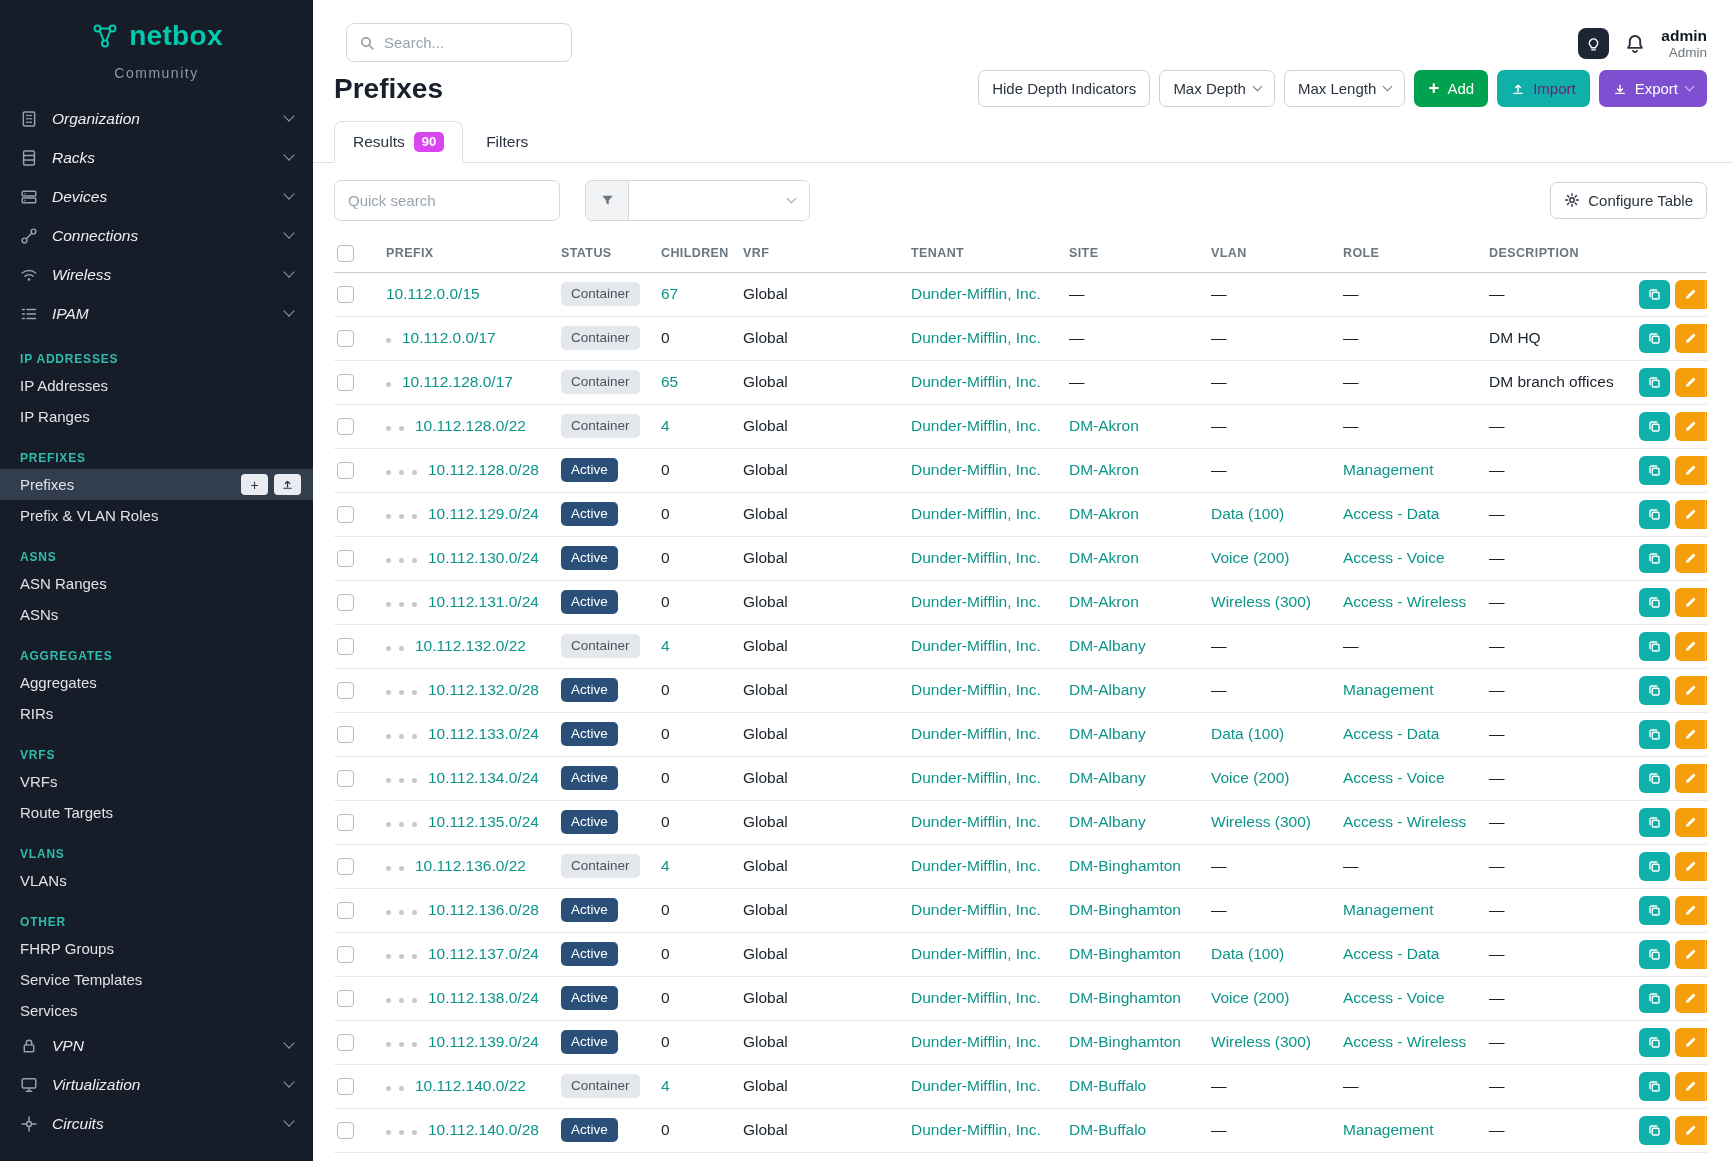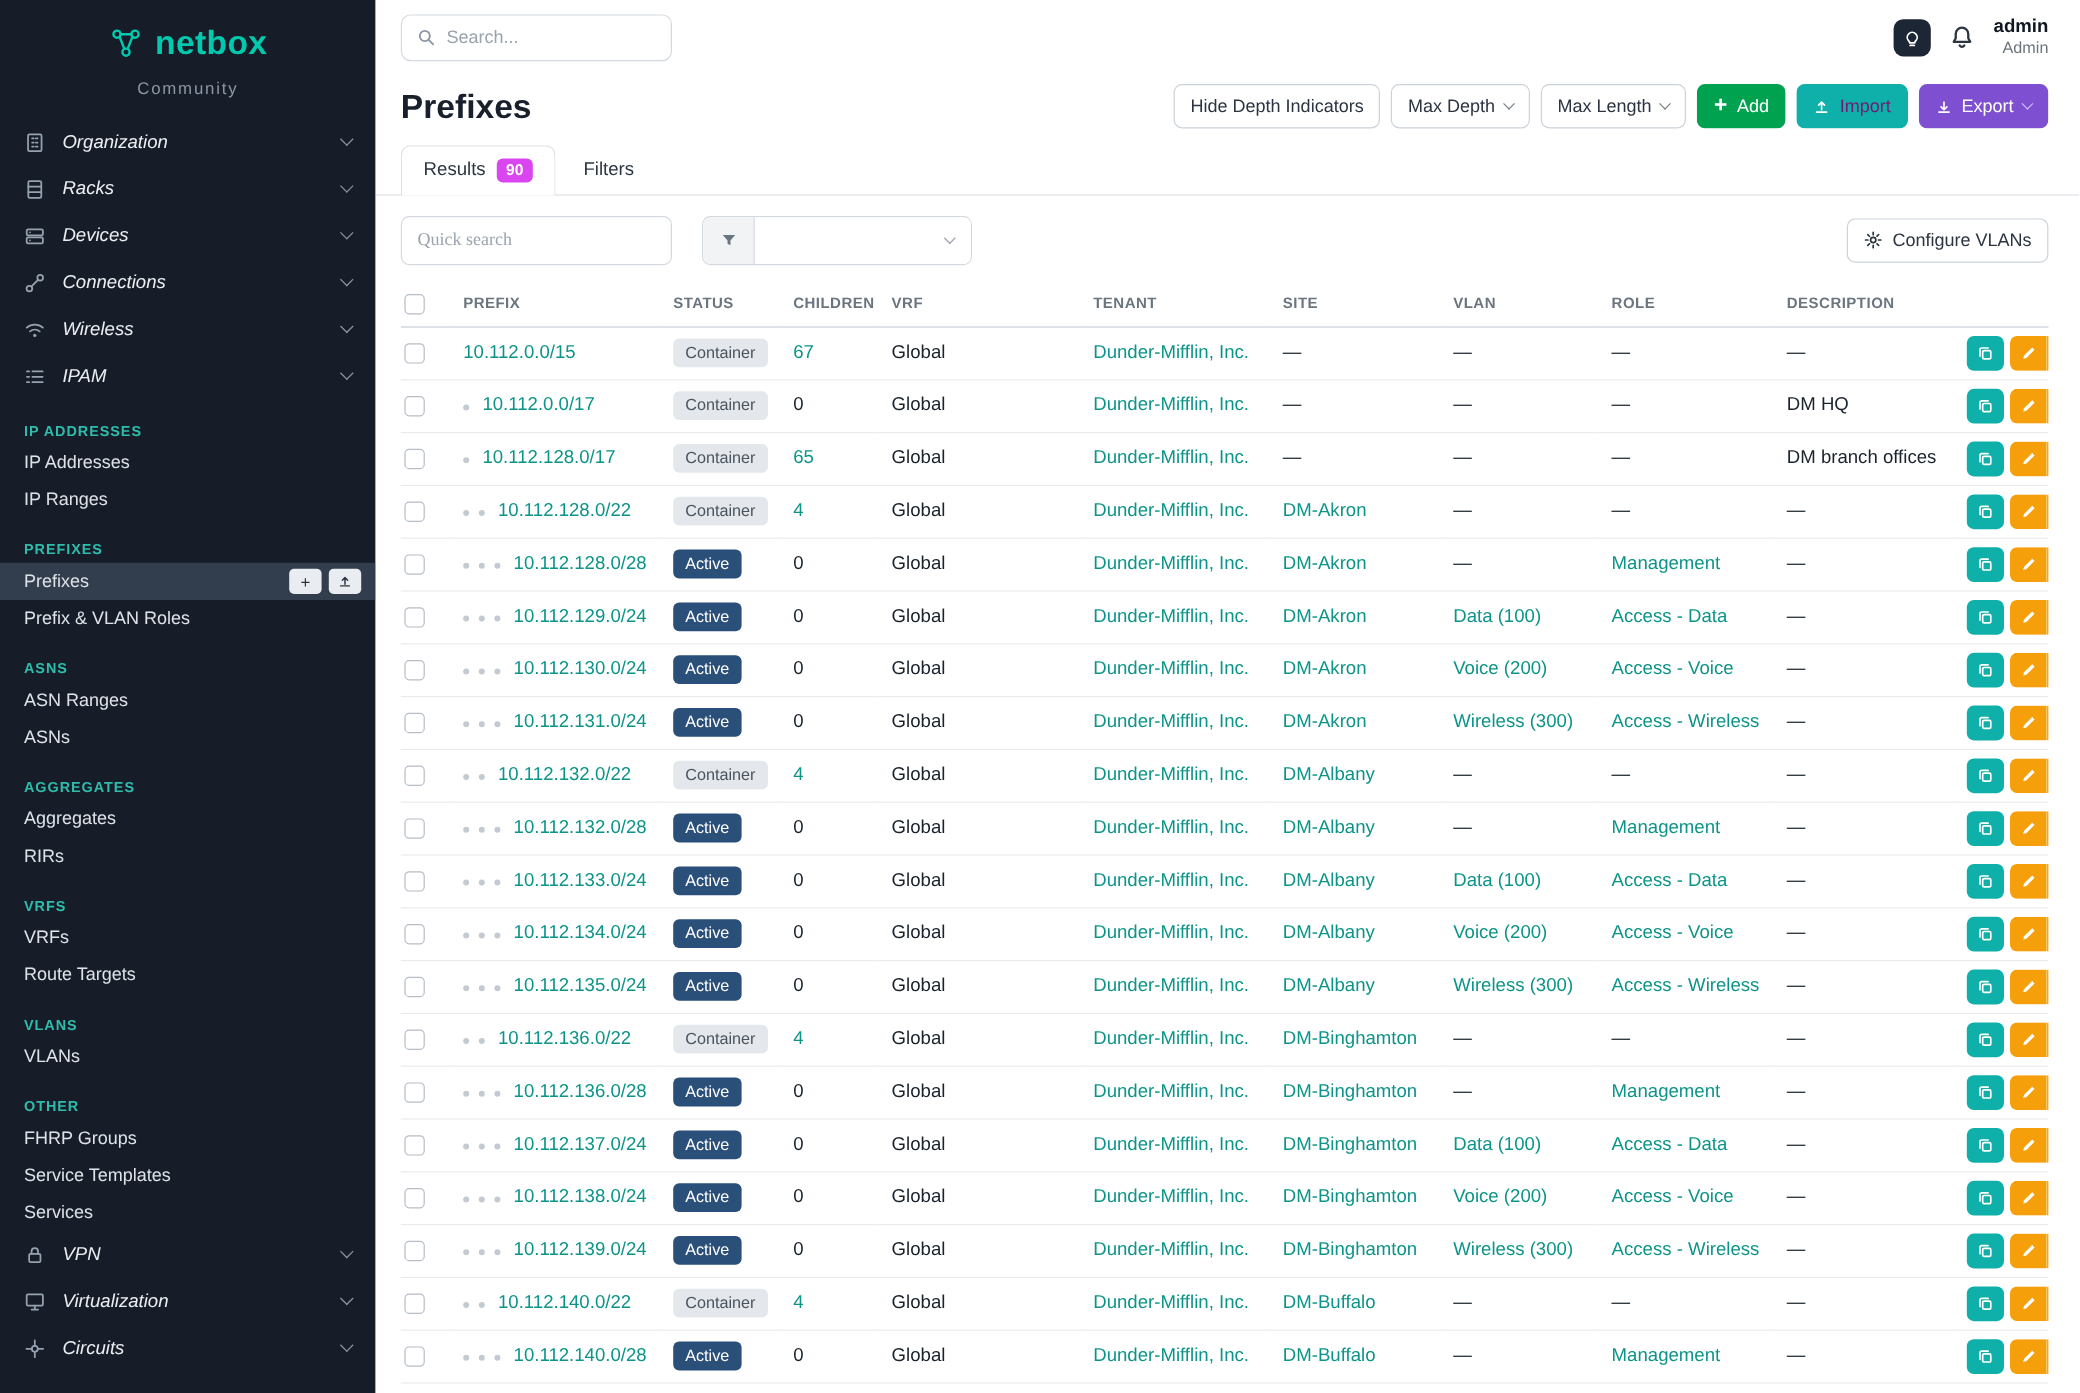--- a/index.html
+++ b/index.html
@@ -22,21 +22,21 @@
   .mi-chevron { width:8px; height:8px; border-right:1.6px solid #8d97a5; border-bottom:1.6px solid #8d97a5; transform:rotate(45deg); margin-top:-5px; }
   .section-heading { margin-top:15px; padding:4px 20px; color:#2fbcab; font-size:12px; font-weight:700; letter-spacing:.8px; }
   .sub-item { display:flex; align-items:center; height:31px; padding:0 12px 0 20px; font-size:15px; color:#dfe3e8; cursor:pointer; }
   .sub-item.active { background:#323d4d; }
   .mini-btns { margin-left:auto; display:flex; gap:6px; }
   .mini-btn { width:27px; height:21px; background:#e9edf1; color:#2b3440; border:none; border-radius:4px; font-size:14px; line-height:1; display:flex; align-items:center; justify-content:center; cursor:pointer; }
   .mini-btn svg { width:13px; height:13px; fill:none; stroke:#2b3440; stroke-width:1.5; stroke-linecap:round; stroke-linejoin:round; }
 
   
   .main { flex:1; display:flex; flex-direction:column; background:#fff; overflow:hidden; }
-  .topbar { height:62px; display:flex; align-items:center; padding:0 26px 0 21px; }
+  .topbar { height:62px; display:flex; align-items:flex-end; padding:0 26px 0 21px;margin-left:12px; }
   .search-box { width:226px; height:39px; border:1px solid #d4d9df; border-radius:8px; display:flex; align-items:center; gap:9px; padding:0 12px; color:#8b95a1; background:#fff; }
   .search-box svg { width:16px; height:16px; fill:none; stroke:#8b95a1; stroke-width:1.5; stroke-linecap:round; flex-shrink:0; }
   .search-box input { border:none; outline:none; flex:1; font-size:15px; color:#333; background:transparent; font-family:inherit; }
   .search-box input::placeholder { color:#9aa3ae; }
   .topbar-right { margin-left:auto; display:flex; align-items:center; gap:15px; }
   .theme-btn { width:31px; height:31px; border-radius:8px; background:#1c2634; border:none; display:flex; align-items:center; justify-content:center; cursor:pointer; }
   .theme-btn svg { width:17px; height:17px; fill:none; stroke:#fff; stroke-width:1.4; stroke-linecap:round; stroke-linejoin:round; }
   .bell-btn { background:none; border:none; cursor:pointer; display:flex; }
   .bell-btn svg { width:22px; height:22px; fill:none; stroke:#2b3440; stroke-width:1.4; stroke-linecap:round; stroke-linejoin:round; }
   .user { text-align:right; line-height:1.25; cursor:pointer; }
@@ -55,21 +55,21 @@
   .btn .gear-svg { width:16px; height:16px; fill:none; stroke:#2b3440; stroke-width:1.4; stroke-linecap:round; }
   .chev { width:7px; height:7px; border-right:1.6px solid currentColor; border-bottom:1.6px solid currentColor; transform:rotate(45deg); margin-top:-4px; opacity:.65; }
   .plus-glyph { font-size:19px; font-weight:600; line-height:1; margin-top:-2px; }
 
   .tabs { display:flex; padding:0 26px 0 21px; border-bottom:1px solid #dee2e6; gap:4px; }
   .tab { padding:10px 18px 11px; font-size:15.5px; color:#2b3440; display:flex; gap:9px; align-items:center; border:1px solid transparent; border-bottom:none; border-radius:8px 8px 0 0; margin-bottom:-1px; cursor:pointer; background:transparent; }
   .tab.active { border-color:#dee2e6; background:#fff; }
   .count-badge { background:#d946ef; color:#fff; font-size:13px; border-radius:5px; padding:2px 8px; font-weight:600; line-height:1.2; }
 
   .controls { display:flex; align-items:center; padding:17px 26px 14px 21px; }
-  .quick-search { width:226px; height:41px; border:1px solid #d4d9df; border-radius:7px; padding:0 13px; font-size:15px; color:#333; font-family:Liberation Serif, serif; outline:none; }
+  .quick-search { width:226px; height:41px; border:1px solid #d4d9df; border-radius:7px; padding:0 13px; font-size:15px; color:#333; font-family:Liberation Sans, sans-serif; outline:none; }
   .quick-search::placeholder { color:#9aa3ae; }
   .filter-group { display:flex; margin-left:25px; border:1px solid #d4d9df; border-radius:7px; overflow:hidden; height:41px; cursor:pointer; }
   .filter-btn { width:43px; background:#f1f3f5; border-right:1px solid #d4d9df; display:flex; align-items:center; justify-content:center; color:#6a7580; }
   .filter-btn svg { width:15px; height:15px; fill:#6a7580; }
   .filter-select { width:180px; display:flex; align-items:center; justify-content:flex-end; padding:0 14px; color:#6a7580; background:#fff; }
   .configure-btn { margin-left:auto; }
 
   .table-wrap { padding:0 26px 0 21px; }
   table { width:100%; border-collapse:collapse; table-layout:fixed; }
   th { font-size:12.5px; color:#6a7580; text-transform:uppercase; letter-spacing:.4px; font-weight:700; text-align:left; padding:10px 10px; border-bottom:1px solid #c8ced5; white-space:nowrap; }
@@ -368,21 +368,21 @@
           <span class="chev"></span>
         </span>
       </div>
       <button class="btn btn-outline configure-btn">
         <span style="display:inline-flex">
           <svg class="gear-svg" viewBox="0 0 16 16">
               <circle cx="8" cy="8" r="2.2"></circle>
               <path d="M8 1.6v2M8 12.4v2M1.6 8h2M12.4 8h2M3.5 3.5l1.4 1.4M11.1 11.1l1.4 1.4M12.5 3.5l-1.4 1.4M4.9 11.1l-1.4 1.4"></path>
             </svg>
         </span>
-        <span>Configure VLANs</span>
+        <span>Configure Table</span>
       </button>
     </div>
 
     <div class="table-wrap">
       <table>
         <colgroup>
           <col style="width:42px">
             <col style="width:175px">
             <col style="width:100px">
             <col style="width:82px">

